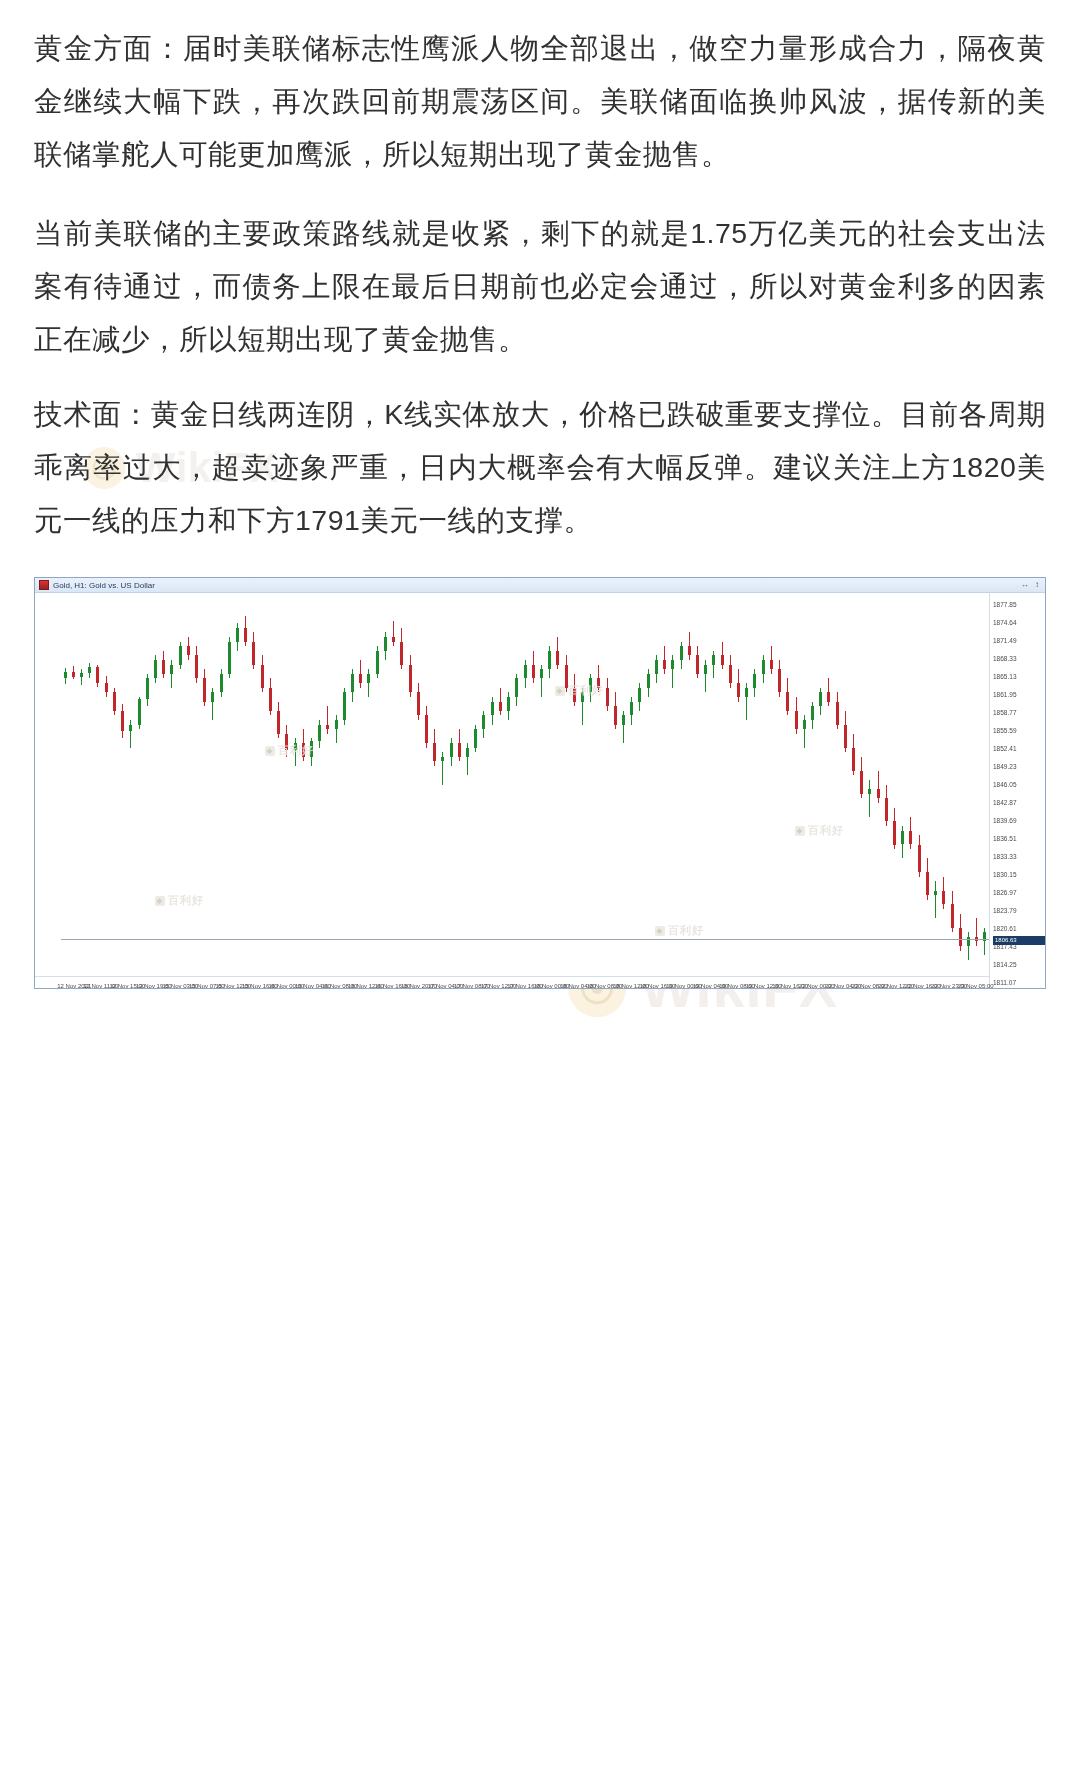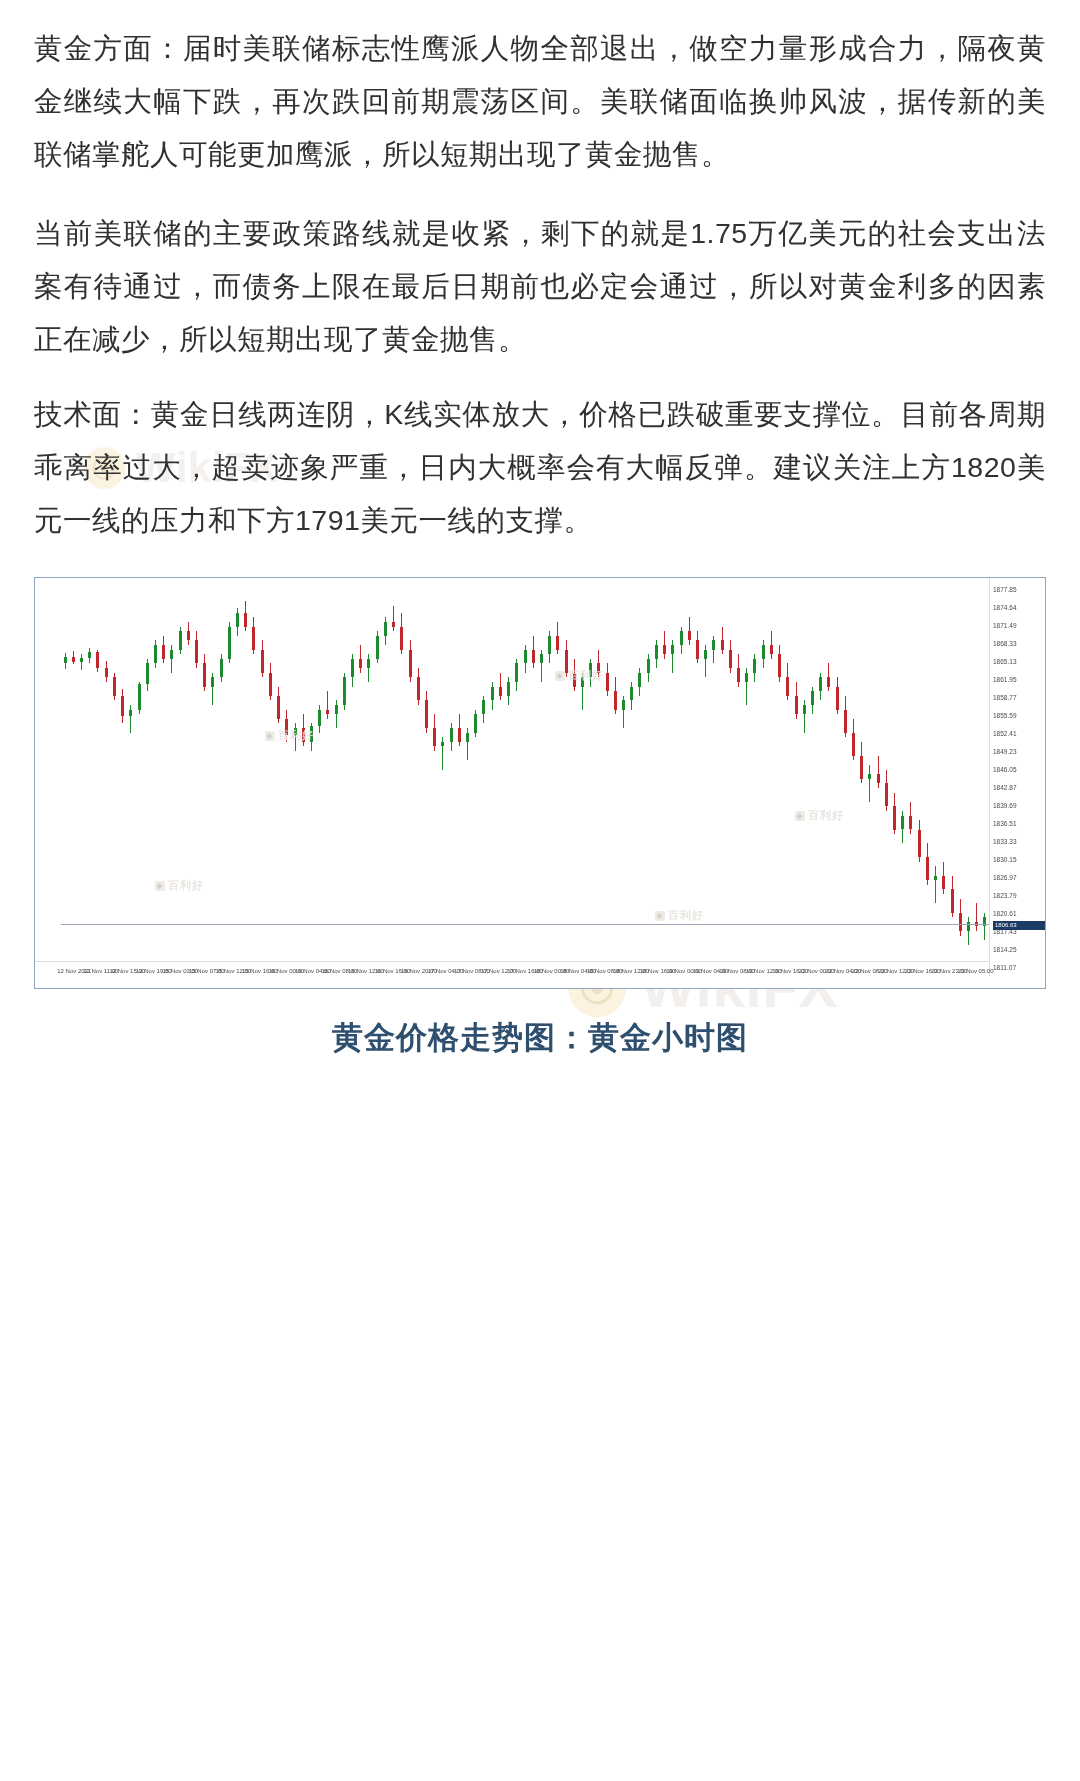--- a/index.html
+++ b/index.html
@@ -246,20 +246,25 @@
     <span class="wm-badge">
       <svg width="26" height="26" viewBox="0 0 26 26">
           <circle cx="13" cy="13" r="10" fill="none" stroke="#c9a24d" stroke-width="2"></circle>
           <circle cx="13" cy="13" r="4" fill="#c9a24d"></circle>
         </svg>
     </span>
     <span class="wm-text">WikiFX</span>
   </div>
 
   <div class="chart-wrap">
+    <div class="chart-titlebar">
+      <span class="tb-icon"></span>
+      <span>Gold, H1: Gold vs. US Dollar</span>
+      <span class="tb-right">↔ ↕</span>
+    </div>
     <div class="chart-area">
       <div class="plot" id="plot">
           <div class="candle c-up" style="left: 2.60619px;">
             <div class="wick" style="top: 69.3038px; height: 15.6827px;"></div>
             <div class="body" style="top: 72.9939px; height: 6.4576px;"></div>
           </div>
           <div class="candle c-dn" style="left: 10.8186px;">
             <div class="wick" style="top: 66.5363px; height: 13.3764px;"></div>
             <div class="body" style="top: 72.9939px; height: 5.07383px;"></div>
           </div>
@@ -787,14 +792,13 @@
         <span class="cw-sq">◆</span>
         <span>百利好</span>
       </div>
       <div class="chart-wm" style="left:620px; top:330px;">
         <span class="cw-sq">◆</span>
         <span>百利好</span>
       </div>
     </div>
   </div>
 
-  <div class="caption">黄金价格走势图：黄金小时图</div>
 </div>
 
 </body></html>

